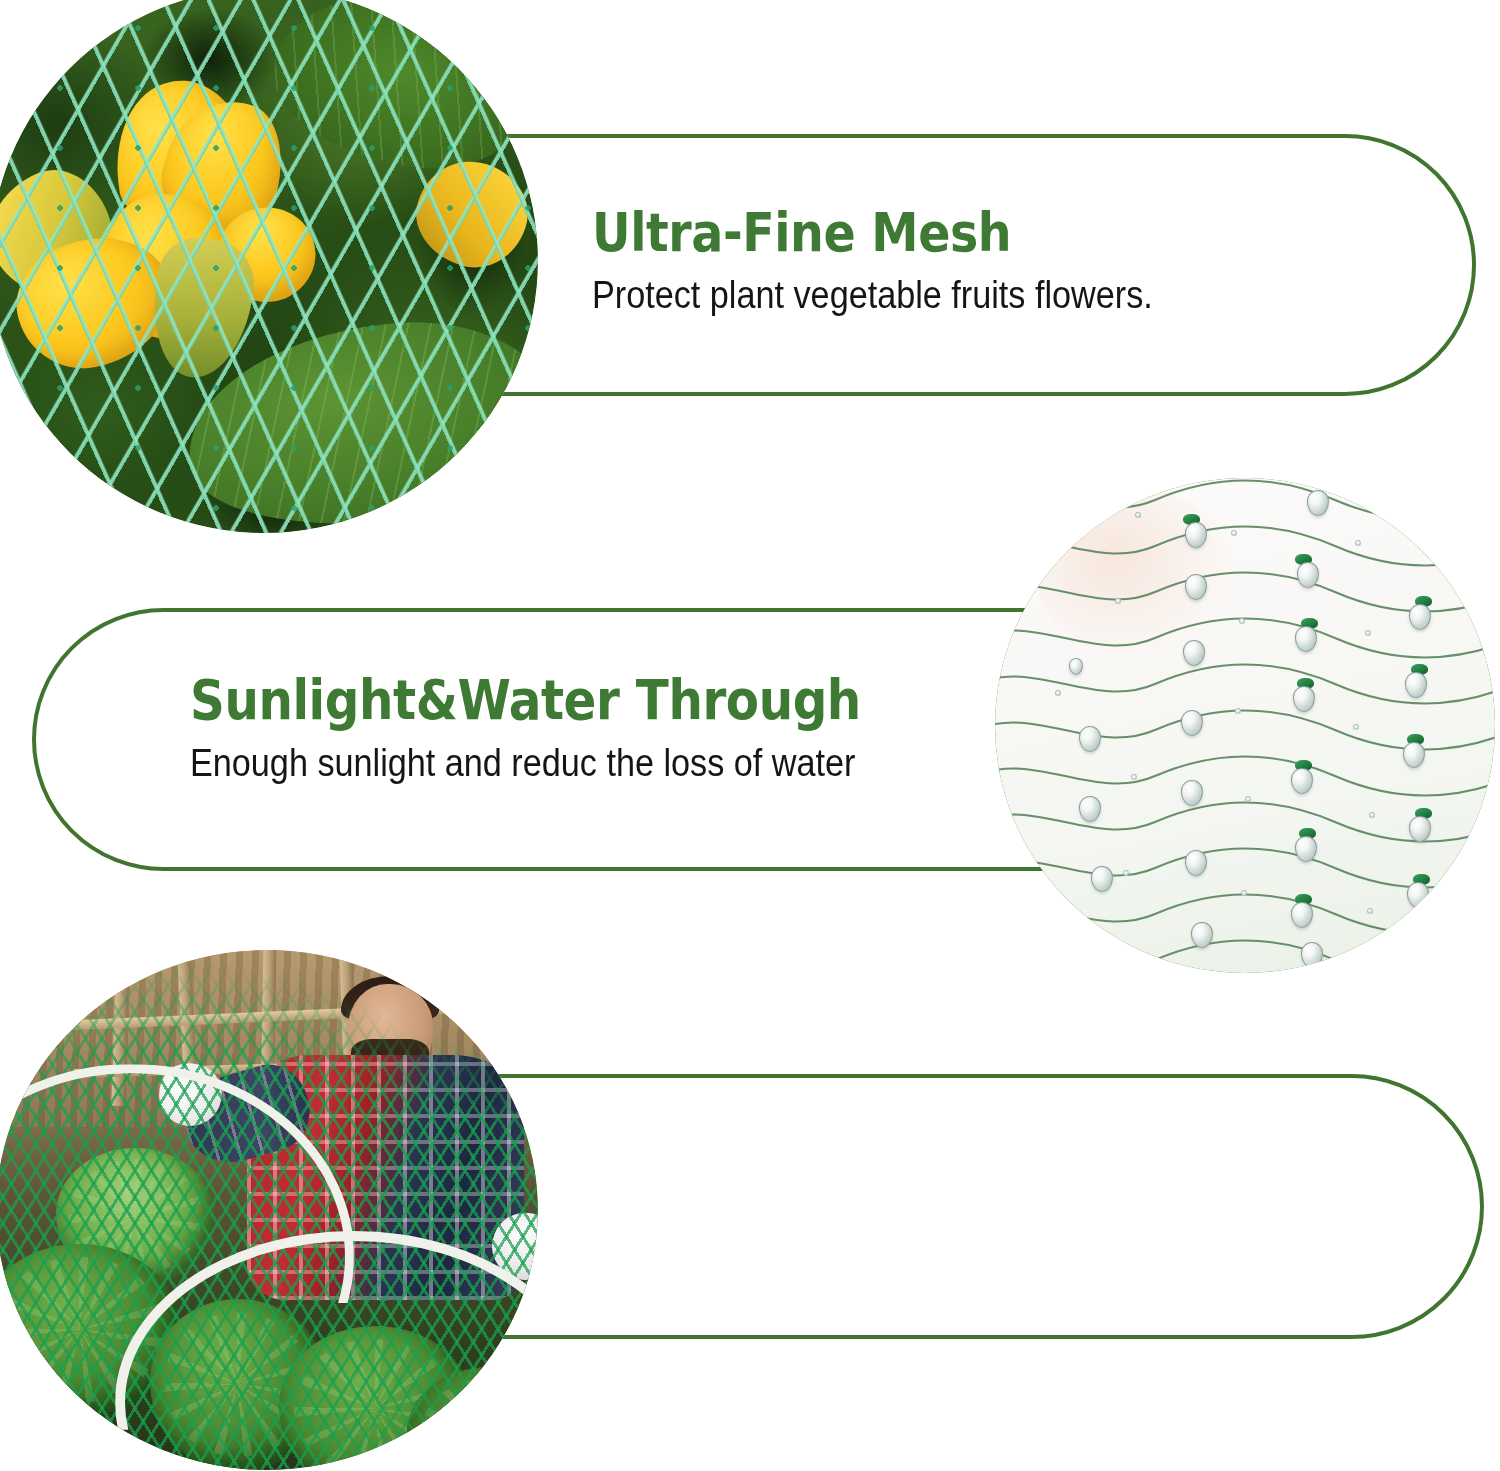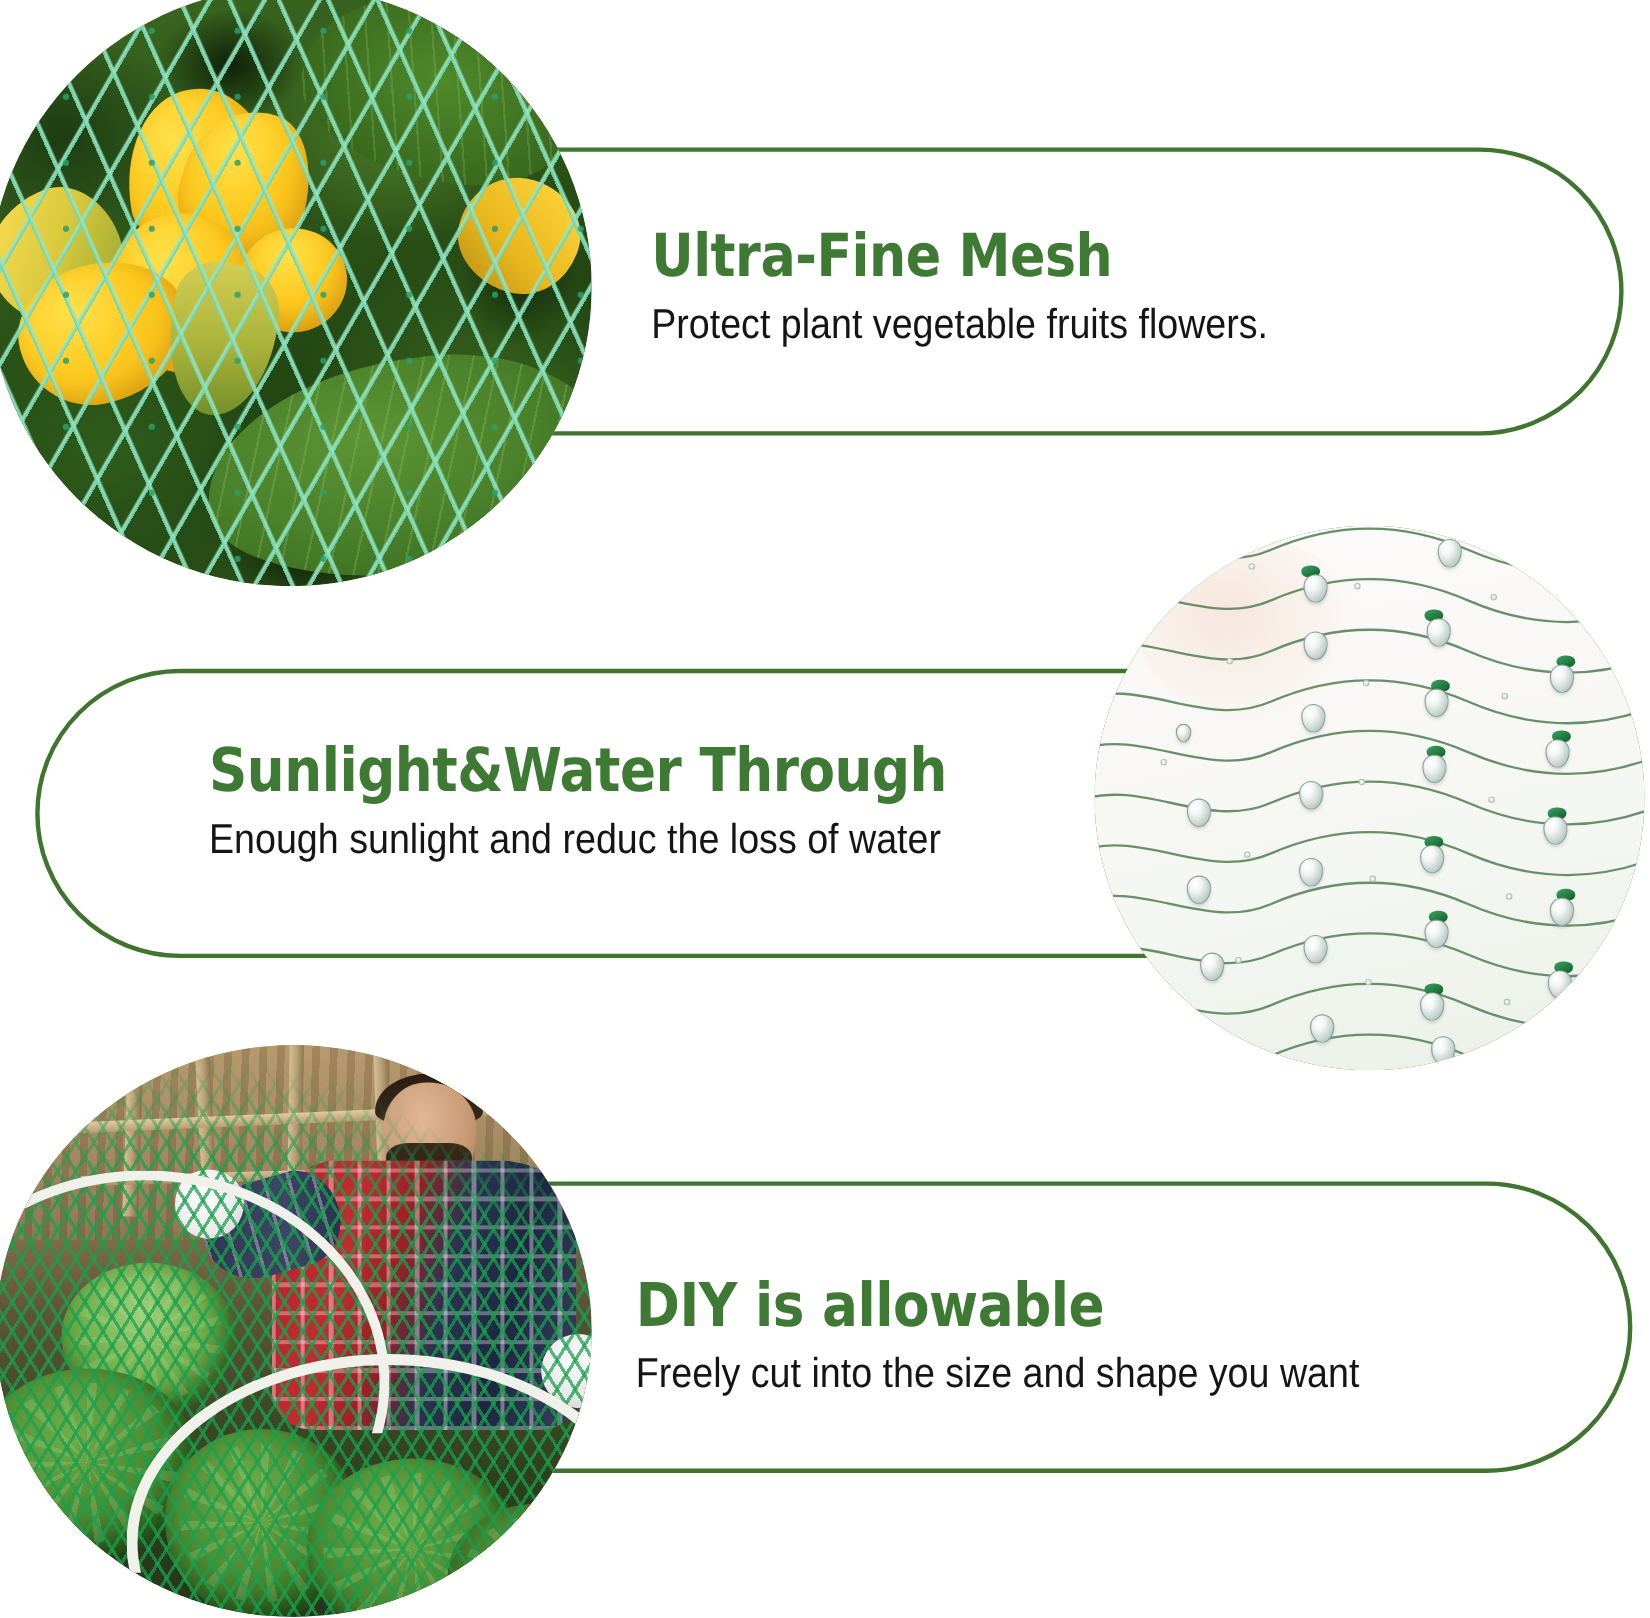--- a/index.html
+++ b/index.html
@@ -409,24 +409,20 @@
   <div class="textblock tb-2">
     <div class="feature-title">Sunlight&amp;Water Through</div>
     <div class="feature-desc">Enough sunlight and reduc the loss of water</div>
   </div>
 
   <div class="textblock tb-1">
     <div class="feature-title">Ultra-Fine Mesh</div>
     <div class="feature-desc">Protect plant vegetable fruits flowers.</div>
   </div>
 
-  <div class="textblock tb-3">
-    <div class="feature-title">DIY is allowable</div>
-    <div class="feature-desc">Freely cut into the size and shape you want</div>
-  </div>
 
   <div class="photo-circle circle-1">
     <div class="inner">
       <div class="c1-bg"></div>
       <div class="c1-leafdark"></div>
       <div class="c1-leaf2"></div>
       <div class="c1-bigleaf"></div>
       <div class="c1-budleft"></div>
       <div class="c1-budright"></div>
       <div class="c1-flower">

